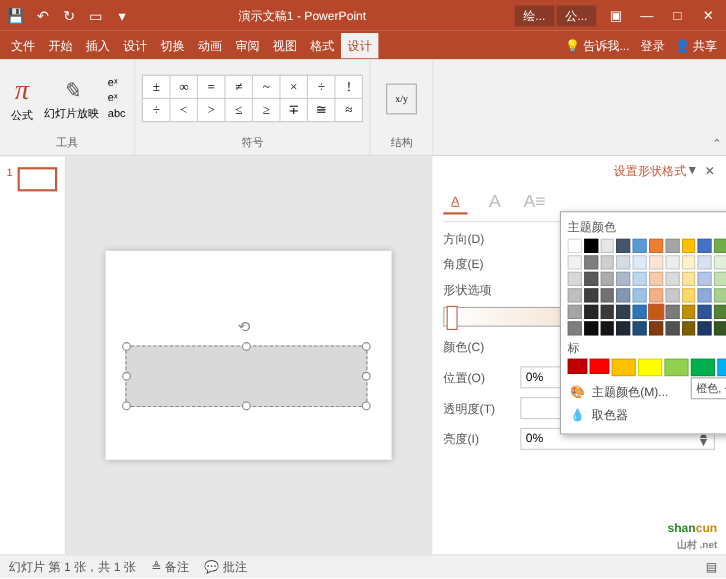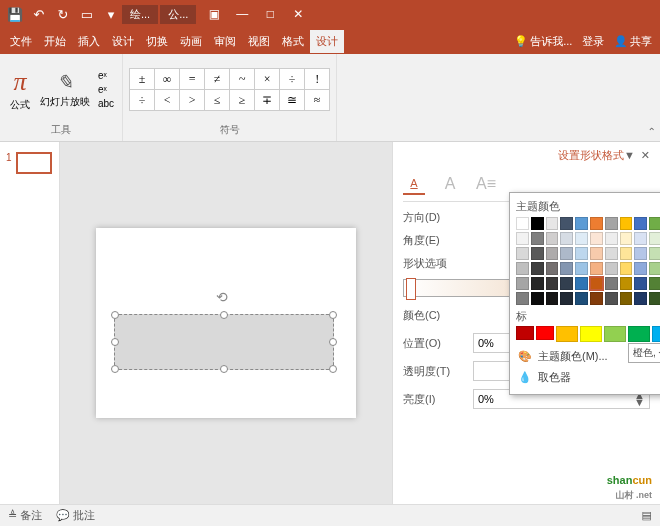--- a/index.html
+++ b/index.html
@@ -84,20 +84,21 @@
 <body>
 
 <div class="titlebar">
   <div class="qat">
     <div class="btn">💾</div>
     <div class="btn">↶</div>
     <div class="btn">↻</div>
     <div class="btn">▭</div>
     <div class="btn">▾</div>
   </div>
+  <div class="title">演示文稿1 - PowerPoint</div>
   <div class="ctx-tabs">
     <div class="ctx">绘...</div>
     <div class="ctx">公...</div>
   </div>
   <div class="winbtns">
     <div class="btn">▣</div>
     <div class="btn">—</div>
     <div class="btn">□</div>
     <div class="btn">✕</div>
   </div>
@@ -163,20 +164,28 @@
           <div class="cell">&gt;</div>
           <div class="cell">≤</div>
           <div class="cell">≥</div>
           <div class="cell">∓</div>
           <div class="cell">≅</div>
           <div class="cell">≈</div>
         </div>
     </div>
     <div class="label">符号</div>
   </div>
+  <div class="group">
+    <div class="content">
+      <div class="struct">
+        <div class="icon">x/y</div>
+      </div>
+    </div>
+    <div class="label">结构</div>
+  </div>
   <div class="collapse">⌃</div>
 </div>
 
 <div class="workspace">
   <div class="thumbpanel">
     <div class="thumb">
       <div class="num">1</div>
       <div class="slide"></div>
     </div>
   </div>
@@ -359,20 +368,21 @@
       <div class="item">
         <span class="ic">💧</span>
         <span>取色器</span>
       </div>
       <div class="tooltip">橙色, 个性色 2, 深色 25%</div>
     </div>
   </div>
 </div>
 
 <div class="statusbar">
+  <span>幻灯片 第 1 张，共 1 张</span>
   <span>≜ <span>备注</span></span>
   <span>💬 <span>批注</span></span>
   <div class="zoom">
     <span>▤</span>
   </div>
 </div>
 
 <div class="watermark">
   <span class="s1">shan</span><span class="s2">cun</span>
   <span class="sub">山村 .net</span>

